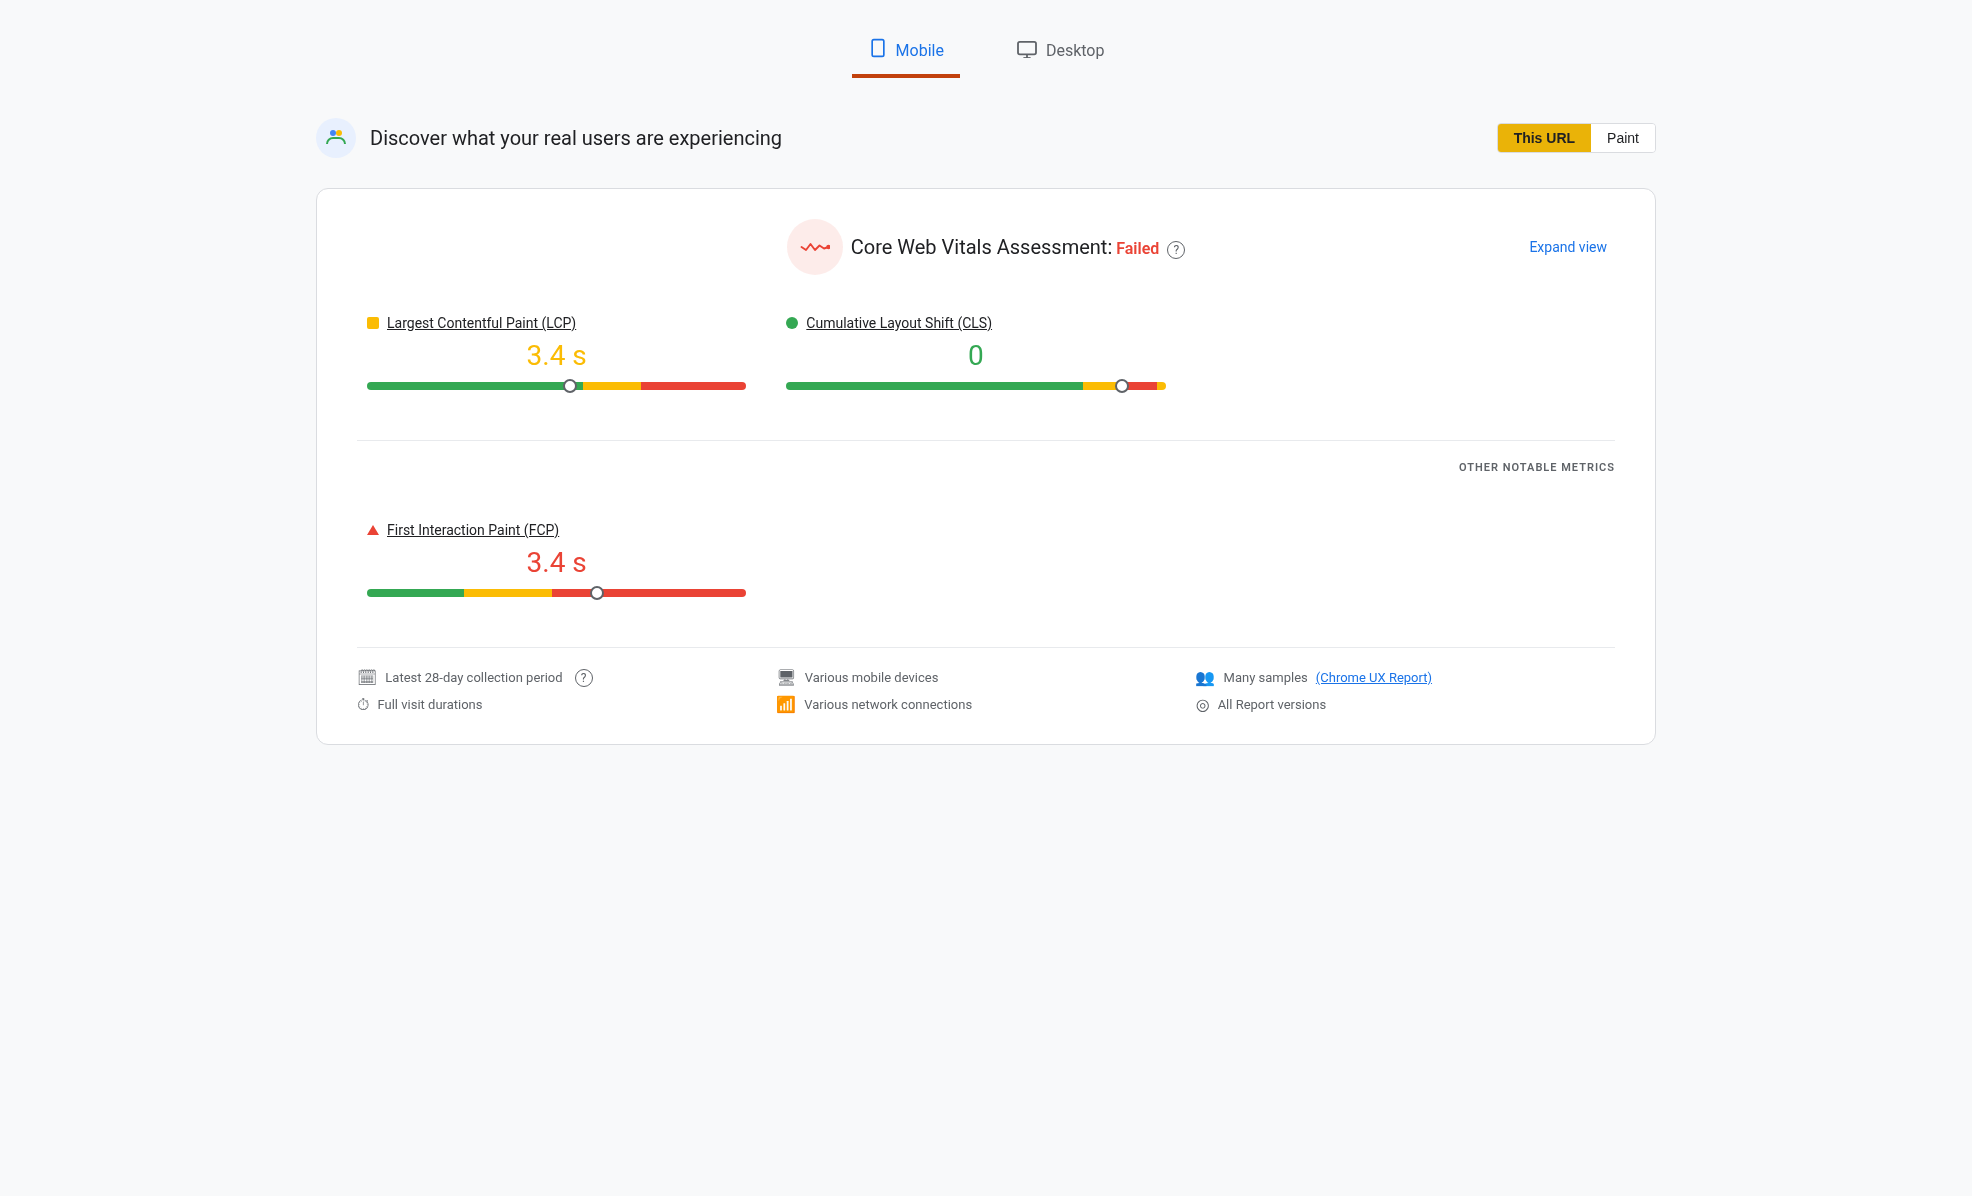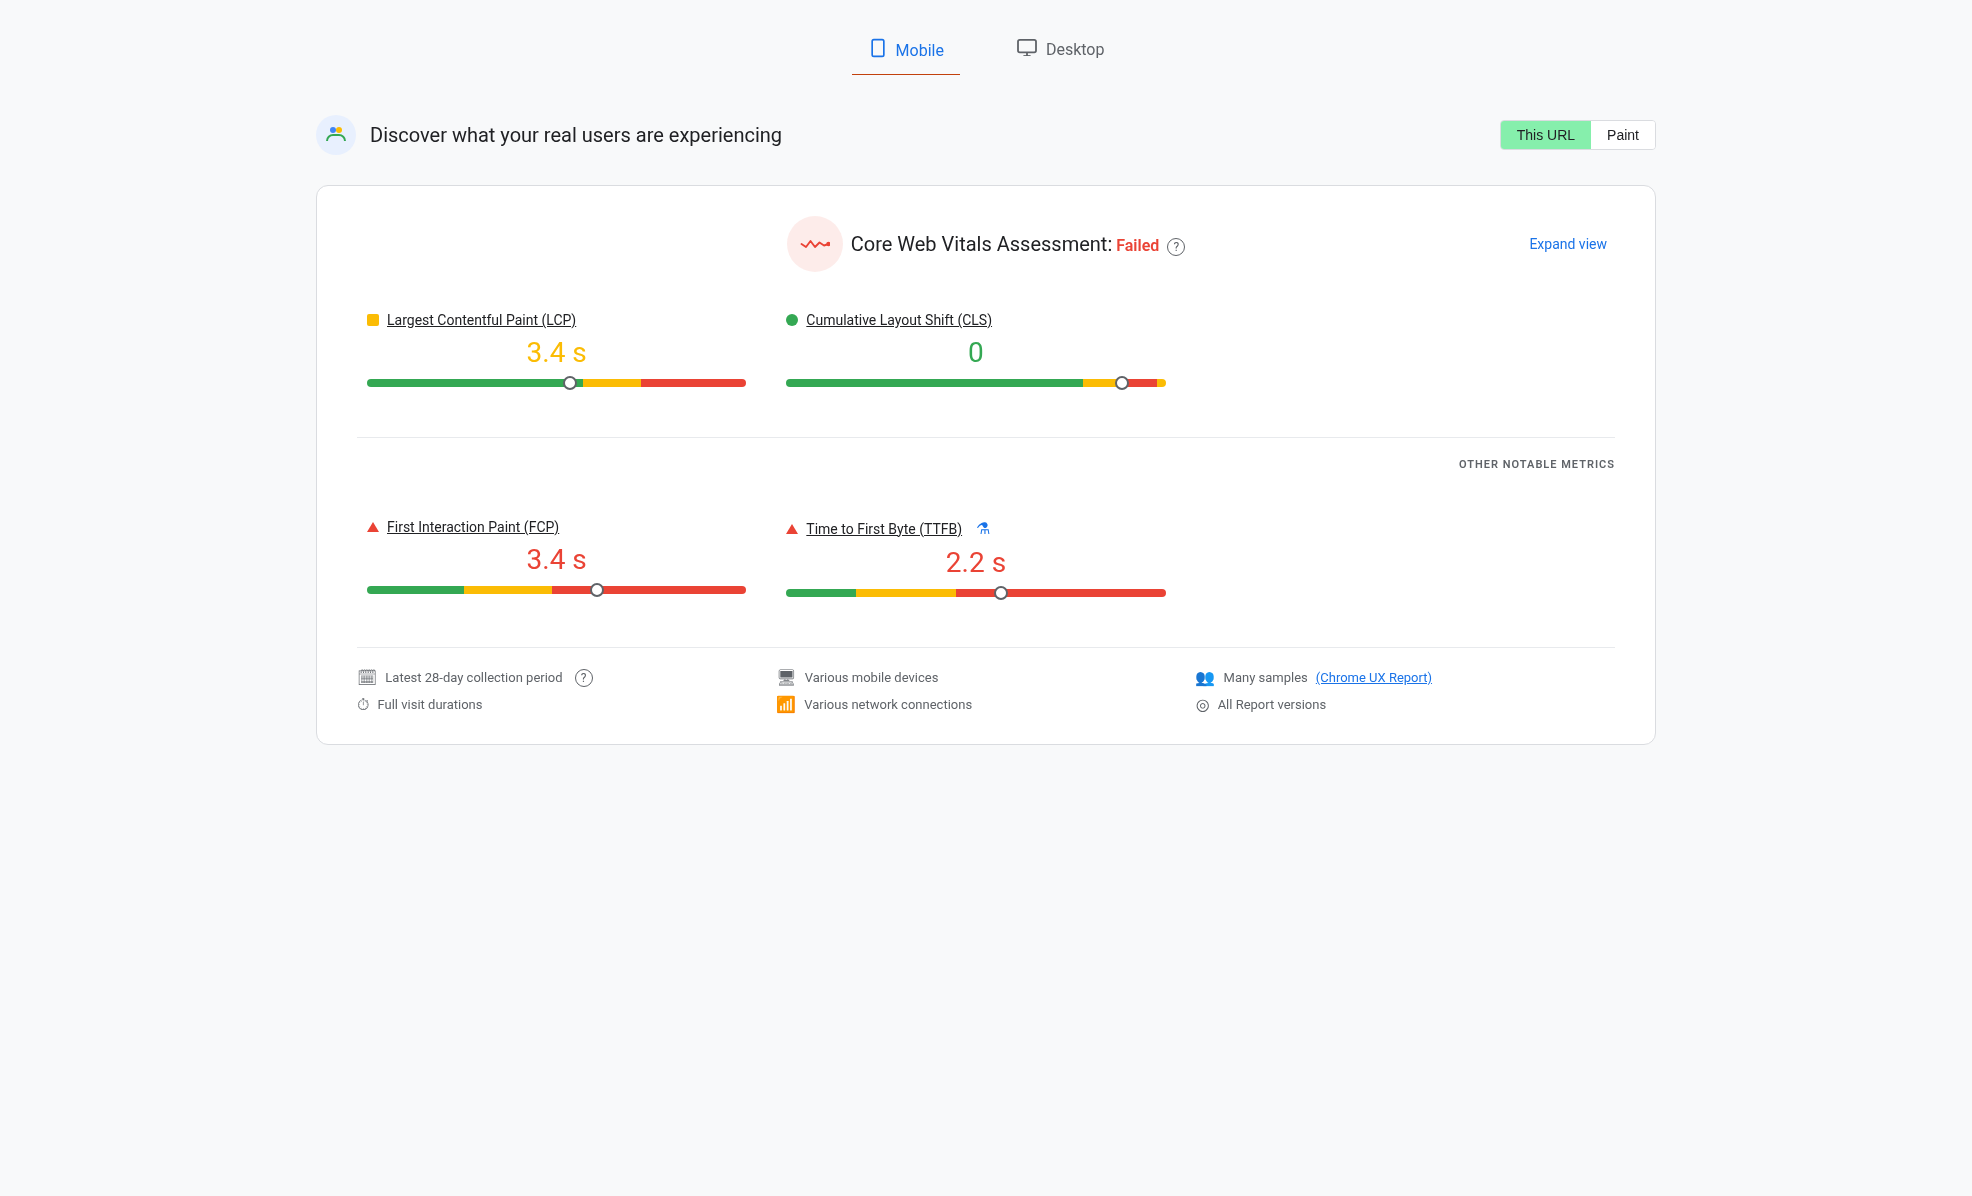--- a/index.html
+++ b/index.html
@@ -33,21 +33,21 @@
       padding: 8px 16px 12px;
       cursor: pointer;
       font-size: 16px;
       color: #5f6368;
       border-bottom: 3px solid transparent;
       position: relative;
     }
 
     .tab.active {
       color: #1a73e8;
-      border-bottom: 1px solid #c2410c;
+      border-bottom: 4px solid #c2410c;
     }
 
     .tab-icon {
       font-size: 18px;
     }
 
     
     .header-section {
       display: flex;
       align-items: center;
@@ -89,22 +89,22 @@
       padding: 6px 16px;
       font-size: 14px;
       cursor: pointer;
       background: white;
       color: #202124;
       border: none;
       outline: none;
     }
 
     .url-toggle-btn.active {
-      background: #86efac;
-      font-weight: 400;
+      background: #eab308;
+      font-weight: 700;
     }
 
     
     .main-card {
       background: white;
       border: 1px solid #dadce0;
       border-radius: 12px;
       padding: 30px 40px 30px;
     }
 
@@ -429,36 +429,20 @@
         <div class="progress-bar-container">
           <div class="progress-bar">
             <div class="bar-green" style="flex: 20"></div>
             <div class="bar-orange" style="flex: 18"></div>
             <div class="bar-red" style="flex: 40"></div>
           </div>
           <div class="bar-indicator" style="left: 60%"></div>
         </div>
       </div>
 
-      <div class="metric-item">
-        <div class="metric-label">
-          <span class="triangle-icon"></span>
-          <span class="metric-name">Time to First Byte (TTFB)</span>
-          <span style="color:#1a73e8; font-size:16px; margin-left:6px;">⚗</span>
-        </div>
-        <div class="metric-value" style="color:#ea4335">2.2 s</div>
-        <div class="progress-bar-container">
-          <div class="progress-bar">
-            <div class="bar-green" style="flex: 14"></div>
-            <div class="bar-orange" style="flex: 20"></div>
-            <div class="bar-red" style="flex: 42"></div>
-          </div>
-          <div class="bar-indicator" style="left: 56%"></div>
-        </div>
-      </div>
 
       <div class="metric-item"></div>
 
     </div>
 
     <div class="card-footer">
       <div>
         <div class="footer-item">
           <span class="footer-icon">🗓</span>
           <span>Latest 28-day collection period</span>

